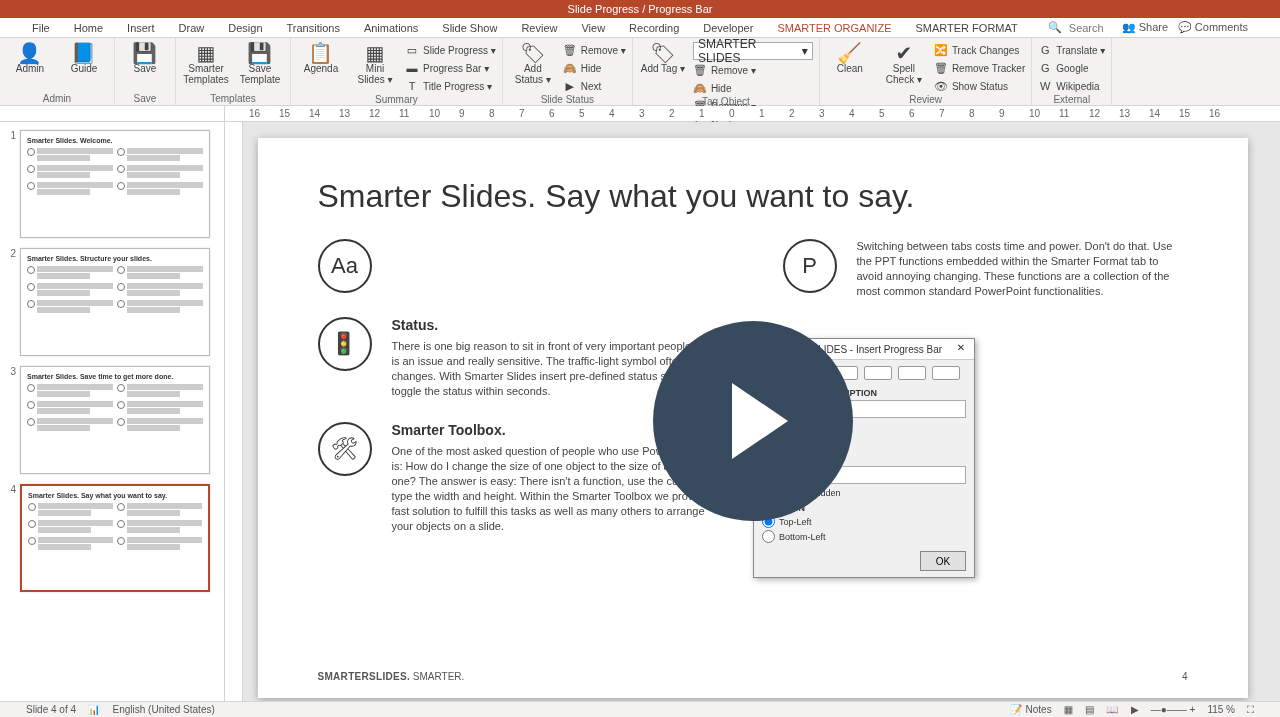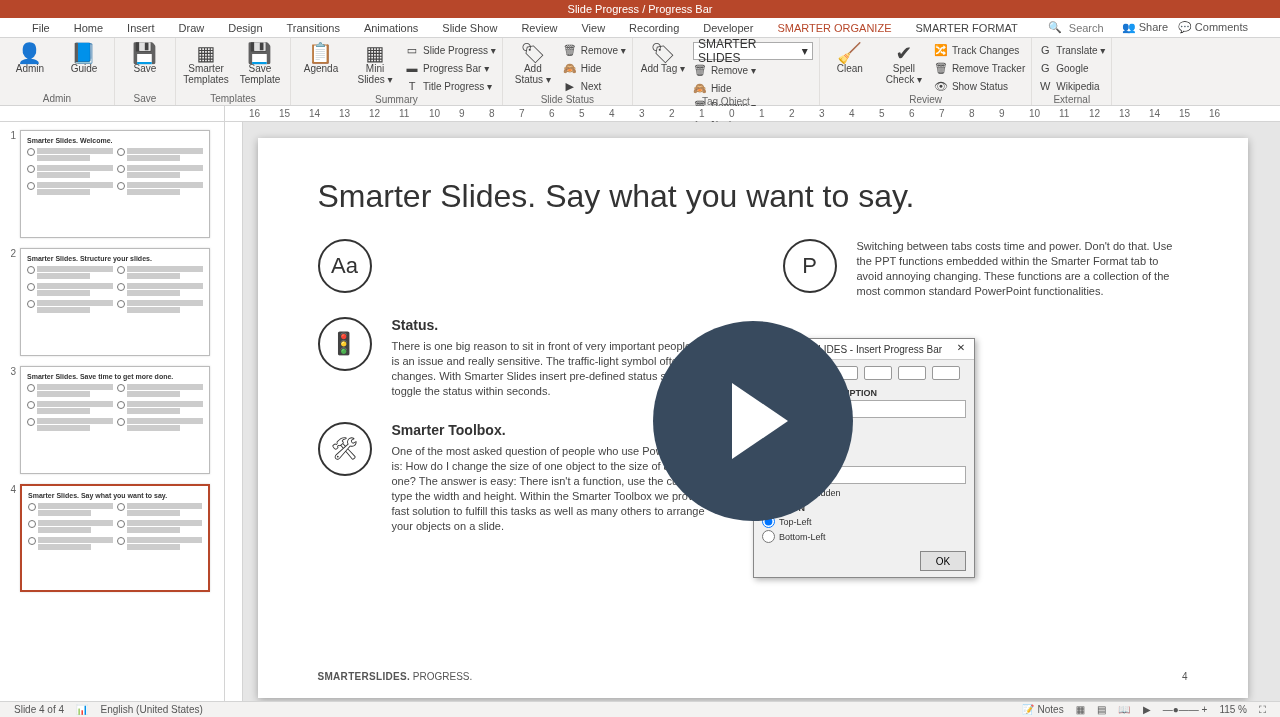--- a/index.html
+++ b/index.html
@@ -63,21 +63,21 @@
 .style-opt { width: 28px; height: 14px; border: 1px solid #999; background: #fff; border-radius: 2px; }
 .style-opt.sel { border: 2px solid #b7472a; }
 .dlg-label { font-weight: 700; font-size: 9px; margin: 4px 0 2px; color: #333; }
 .dlg-input { width: 100%; height: 18px; border: 1px solid #aaa; background: #fff; padding: 0 4px; font-size: 10px; }
 .radio-row { display: flex; align-items: center; gap: 4px; margin: 2px 0; font-size: 9px; }
 .dlg-btn { float: right; width: 46px; height: 20px; background: #e1e1e1; border: 1px solid #888; font-size: 10px; margin-top: 6px; }
 
 .play-overlay { position: absolute; left: 50%; top: 50%; width: 200px; height: 200px; margin: -100px 0 0 -100px; background: #384a5e; border-radius: 50%; display: flex; align-items: center; justify-content: center; z-index: 10; }
 .play-overlay::after { content: ""; border-left: 56px solid #fff; border-top: 38px solid transparent; border-bottom: 38px solid transparent; margin-left: 14px; }
 
-.statusbar { position: absolute; bottom: 0; left: 0; right: 0; height: 16px; background: #f3f2f1; border-top: 1px solid #d4d4d4; display: flex; align-items: center; font-size: 10px; color: #555; padding: 0 8px; }
+.statusbar { position: absolute; bottom: 0; left: 0; right: 0; height: 16px; background: #f3f2f1; border-top: 1px solid #d4d4d4; display: flex; align-items: center; font-size: 10px; color: #555; padding: 0 20px; }
 .statusbar .sp { flex: 1; }
 .statusbar .seg { margin: 0 6px; }
 </style>
 </head>
 <body>
 
 <div class="titlebar">
   <span>Slide Progress / Progress Bar</span>
 </div>
 
@@ -541,21 +541,21 @@
         <div class="col" id="col-right">
             <div class="block">
               <div class="block-ico">P</div>
               <div class="block-body">
                 <p>Switching between tabs costs time and power. Don't do that. Use the PPT functions embedded within the Smarter Format tab to avoid annoying changing. These functions are a collection of the most common standard PowerPoint functionalities.</p>
               </div>
             </div>
           </div>
       </div>
       <div class="footer">
-        <span><b>SMARTERSLIDES.</b> <span>PROGRESS.</span></span>
+        <span><b>SMARTERSLIDES.</b> <span>SMARTER.</span></span>
         <span>4</span>
       </div>
     </div>
 
     <div class="dialog">
       <div class="dlg-title">
         <span>SMARTER SLIDES - Insert Progress Bar</span>
         <span class="dlg-close">✕</span>
       </div>
       <div class="dlg-body">

